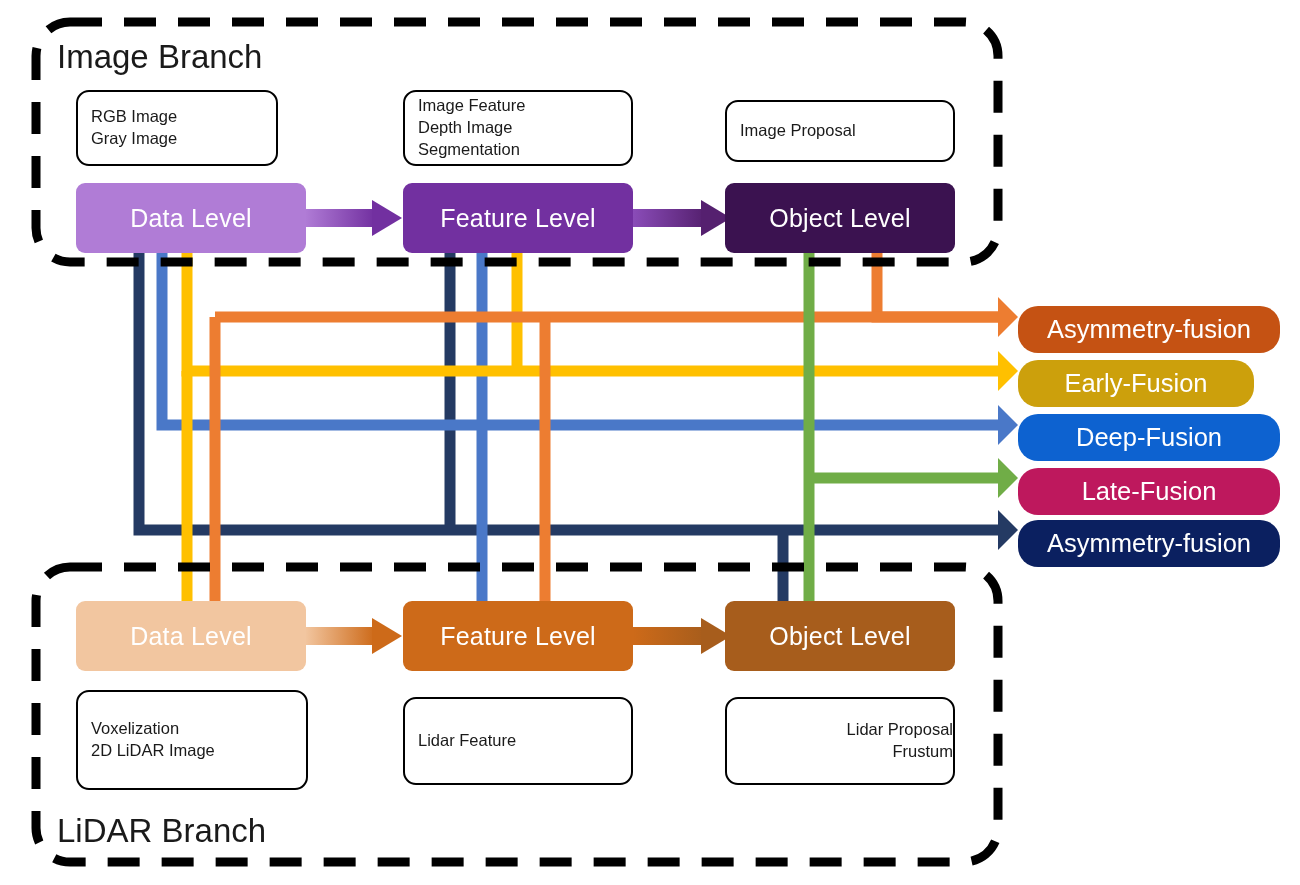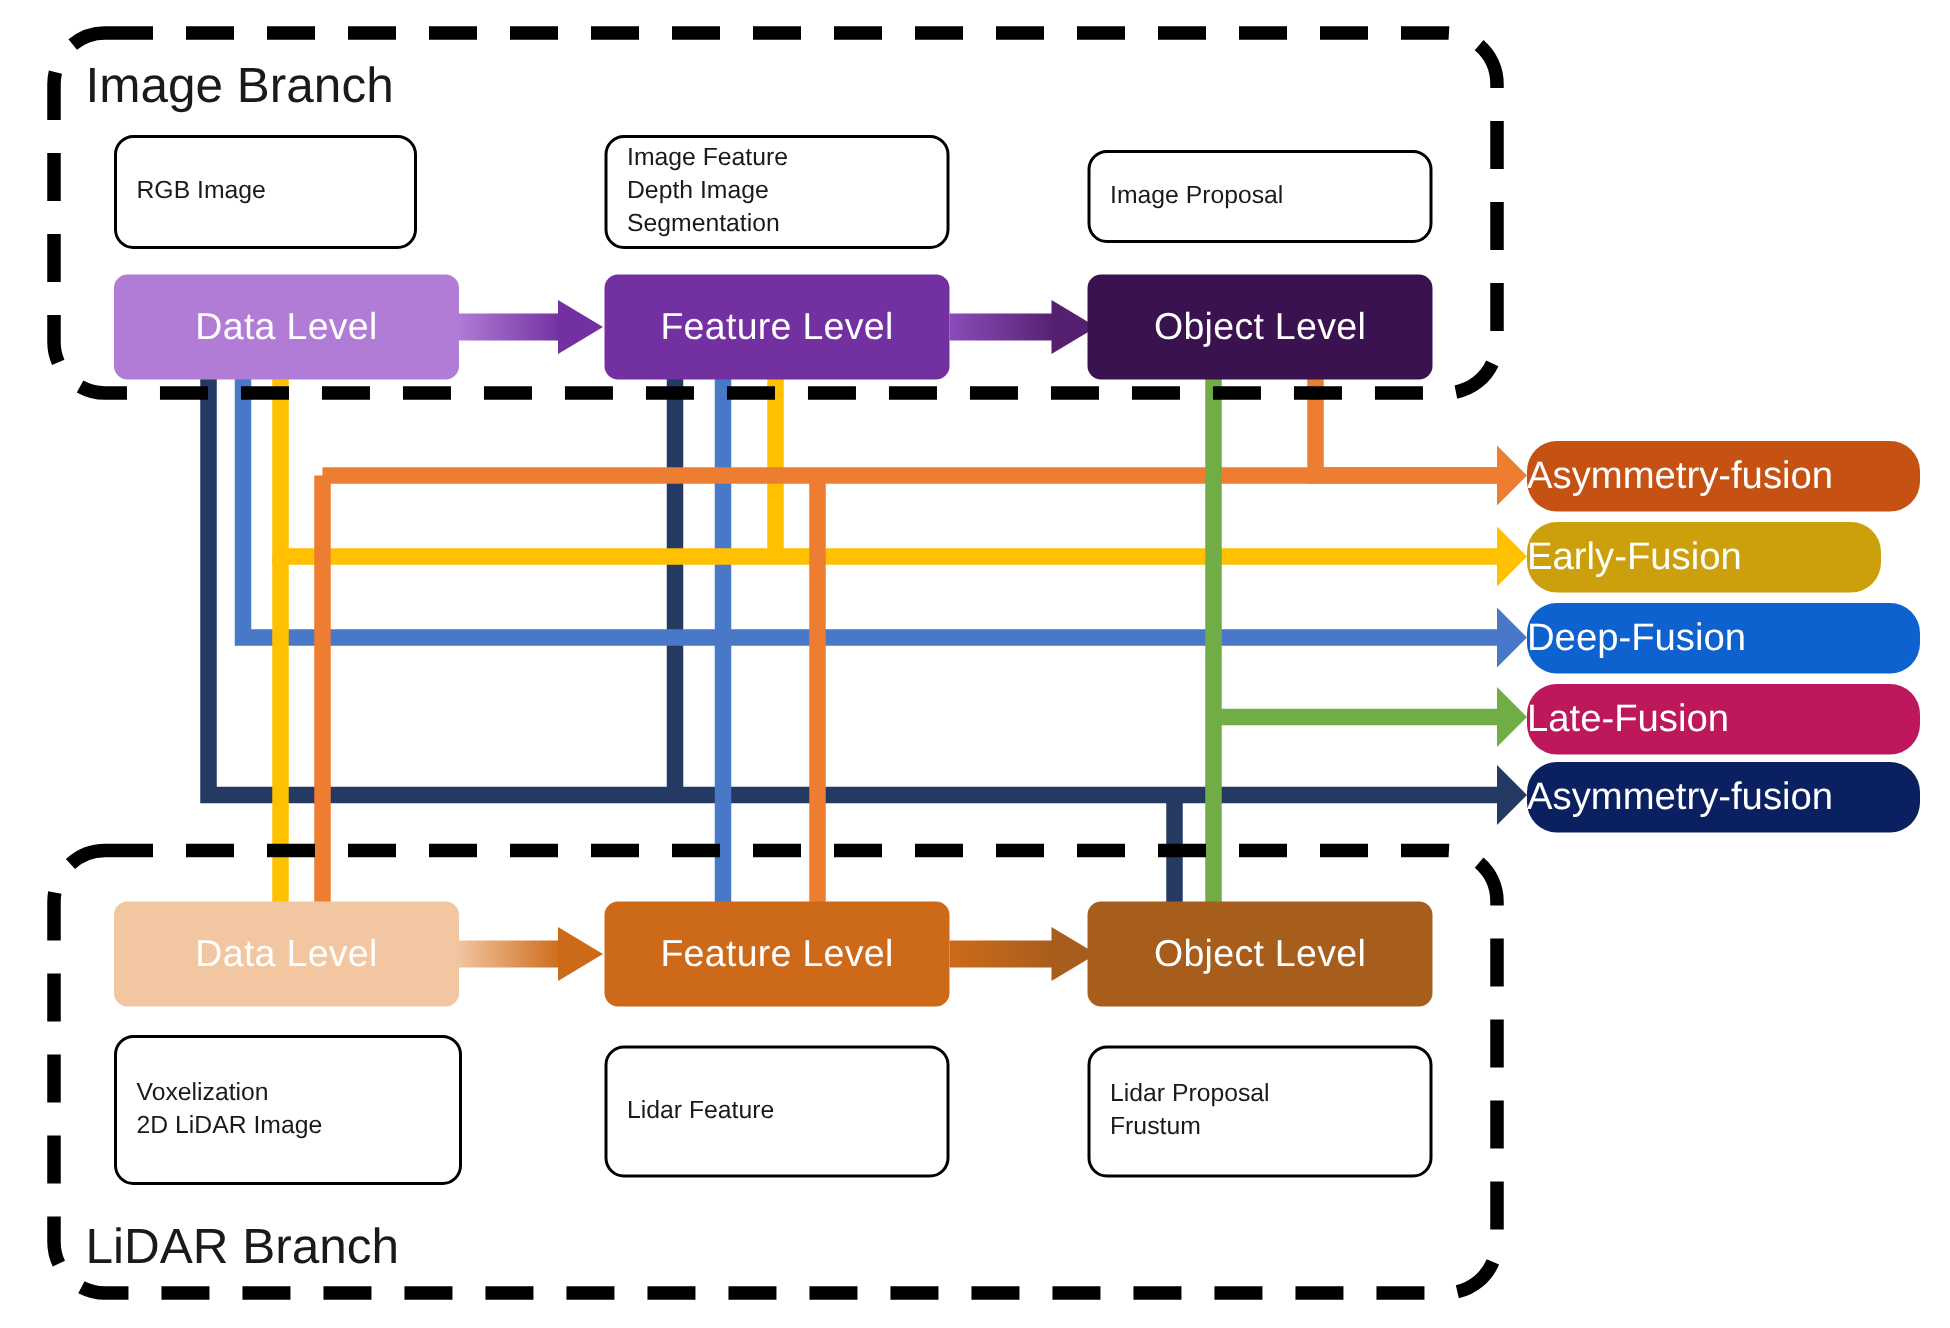--- a/index.html
+++ b/index.html
@@ -14,22 +14,22 @@
   .subbox{position:absolute;border:2.2px solid #000;border-radius:13px;
       background:#fff;box-sizing:border-box;display:flex;flex-direction:column;
       justify-content:center;padding-left:13px;}
   .subbox span{font-size:16.5px;color:#1a1a1a;line-height:1.33;display:block;}
 
   .lvlbox{position:absolute;border-radius:9px;box-sizing:border-box;
       display:flex;align-items:center;justify-content:center;
       color:#fff;font-size:25px;letter-spacing:.2px;}
 
   .legbox{position:absolute;border-radius:20px;box-sizing:border-box;
-      display:flex;align-items:center;
-      color:#fff;font-size:25.5px;white-space:nowrap;}
+      display:flex;align-items:center;justify-content:center;
+      color:#fff;font-size:25.5px;white-space:nowrap;margin-top:12px;}
 </style>
 </head>
 <body>
 
 <div id="stage">
 
   <svg class="layer" viewBox="0 0 1300 885">
     <defs>
       <linearGradient id="gradPurple" x1="0" y1="0" x2="1" y2="0">
         <stop offset="0%" stop-color="#b07cd6"></stop>
@@ -104,20 +104,21 @@
   <svg class="layer" viewBox="0 0 1300 885">
     <rect x="36" y="22" width="962" height="240" rx="34" ry="34" fill="none" stroke="#000" stroke-width="9" stroke-dasharray="32 22" stroke-linecap="butt"></rect>
     <rect x="36" y="567" width="962" height="295" rx="34" ry="34" fill="none" stroke="#000" stroke-width="9" stroke-dasharray="32 22" stroke-linecap="butt"></rect>
   </svg>
 
   <div class="branch-label" style="left:57px;top:38px;">Image Branch</div>
   <div class="branch-label" style="left:57px;top:812px;">LiDAR Branch</div>
 
   <div class="subbox" style="left:76px;top:90px;width:202px;height:76px;">
     <span>RGB Image</span>
+    <span>Gray Image</span>
   </div>
 
   <div class="subbox" style="left:403px;top:90px;width:230px;height:76px;">
     <span>Image Feature</span>
     <span>Depth Image</span>
     <span>Segmentation</span>
   </div>
 
   <div class="subbox" style="left:725px;top:100px;width:230px;height:62px;">
     <span>Image Proposal</span>
@@ -145,21 +146,21 @@
 
   <div class="subbox" style="left:76px;top:690px;width:232px;height:100px;">
     <span>Voxelization</span>
     <span>2D LiDAR Image</span>
   </div>
 
   <div class="subbox" style="left:403px;top:697px;width:230px;height:88px;">
     <span>Lidar Feature</span>
   </div>
 
-  <div class="subbox" style="left:725px;top:697px;width:230px;height:88px;">
+  <div class="subbox" style="left:725px;top:697px;width:230px;height:88px;align-items:flex-end;">
     <span>Lidar Proposal</span>
     <span>Frustum</span>
   </div>
 
   <div class="legbox" style="left:1018px;top:294px;width:262px;height:47px;background:#c55213;">
     <span>Asymmetry-fusion</span>
   </div>
   <div class="legbox" style="left:1018px;top:348px;width:236px;height:47px;background:#cca00c;">
     <span>Early-Fusion</span>
   </div>

